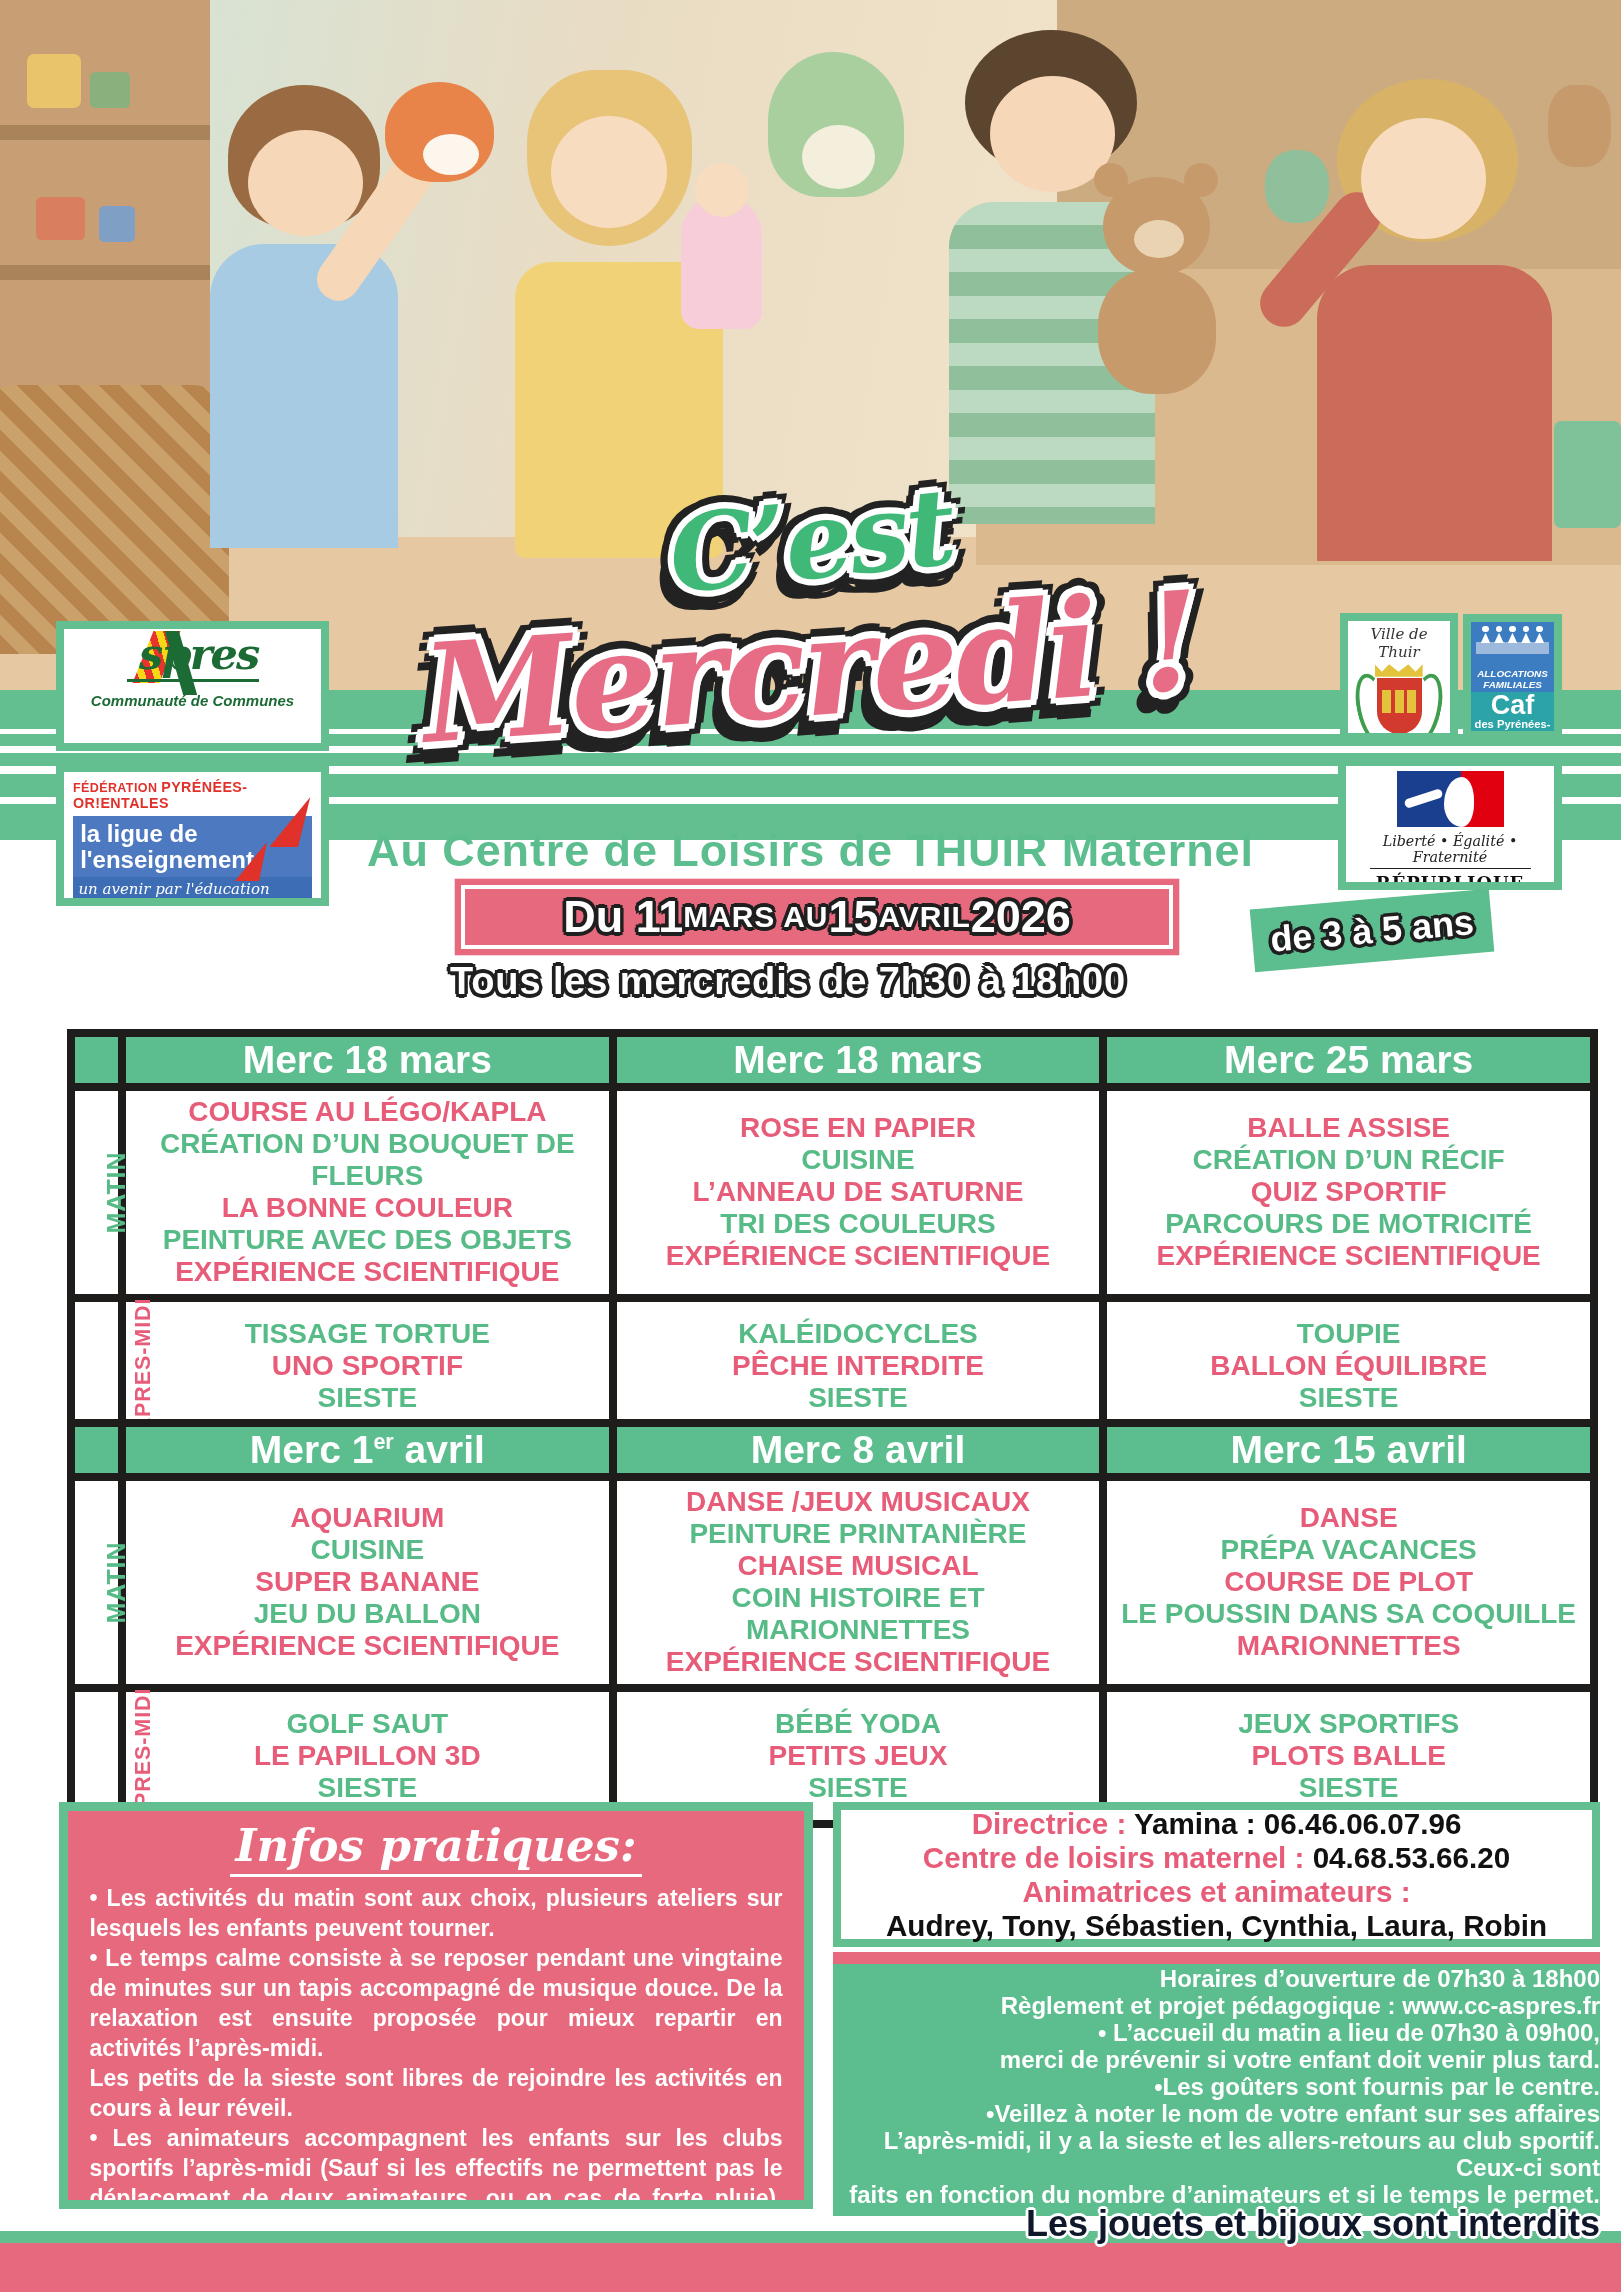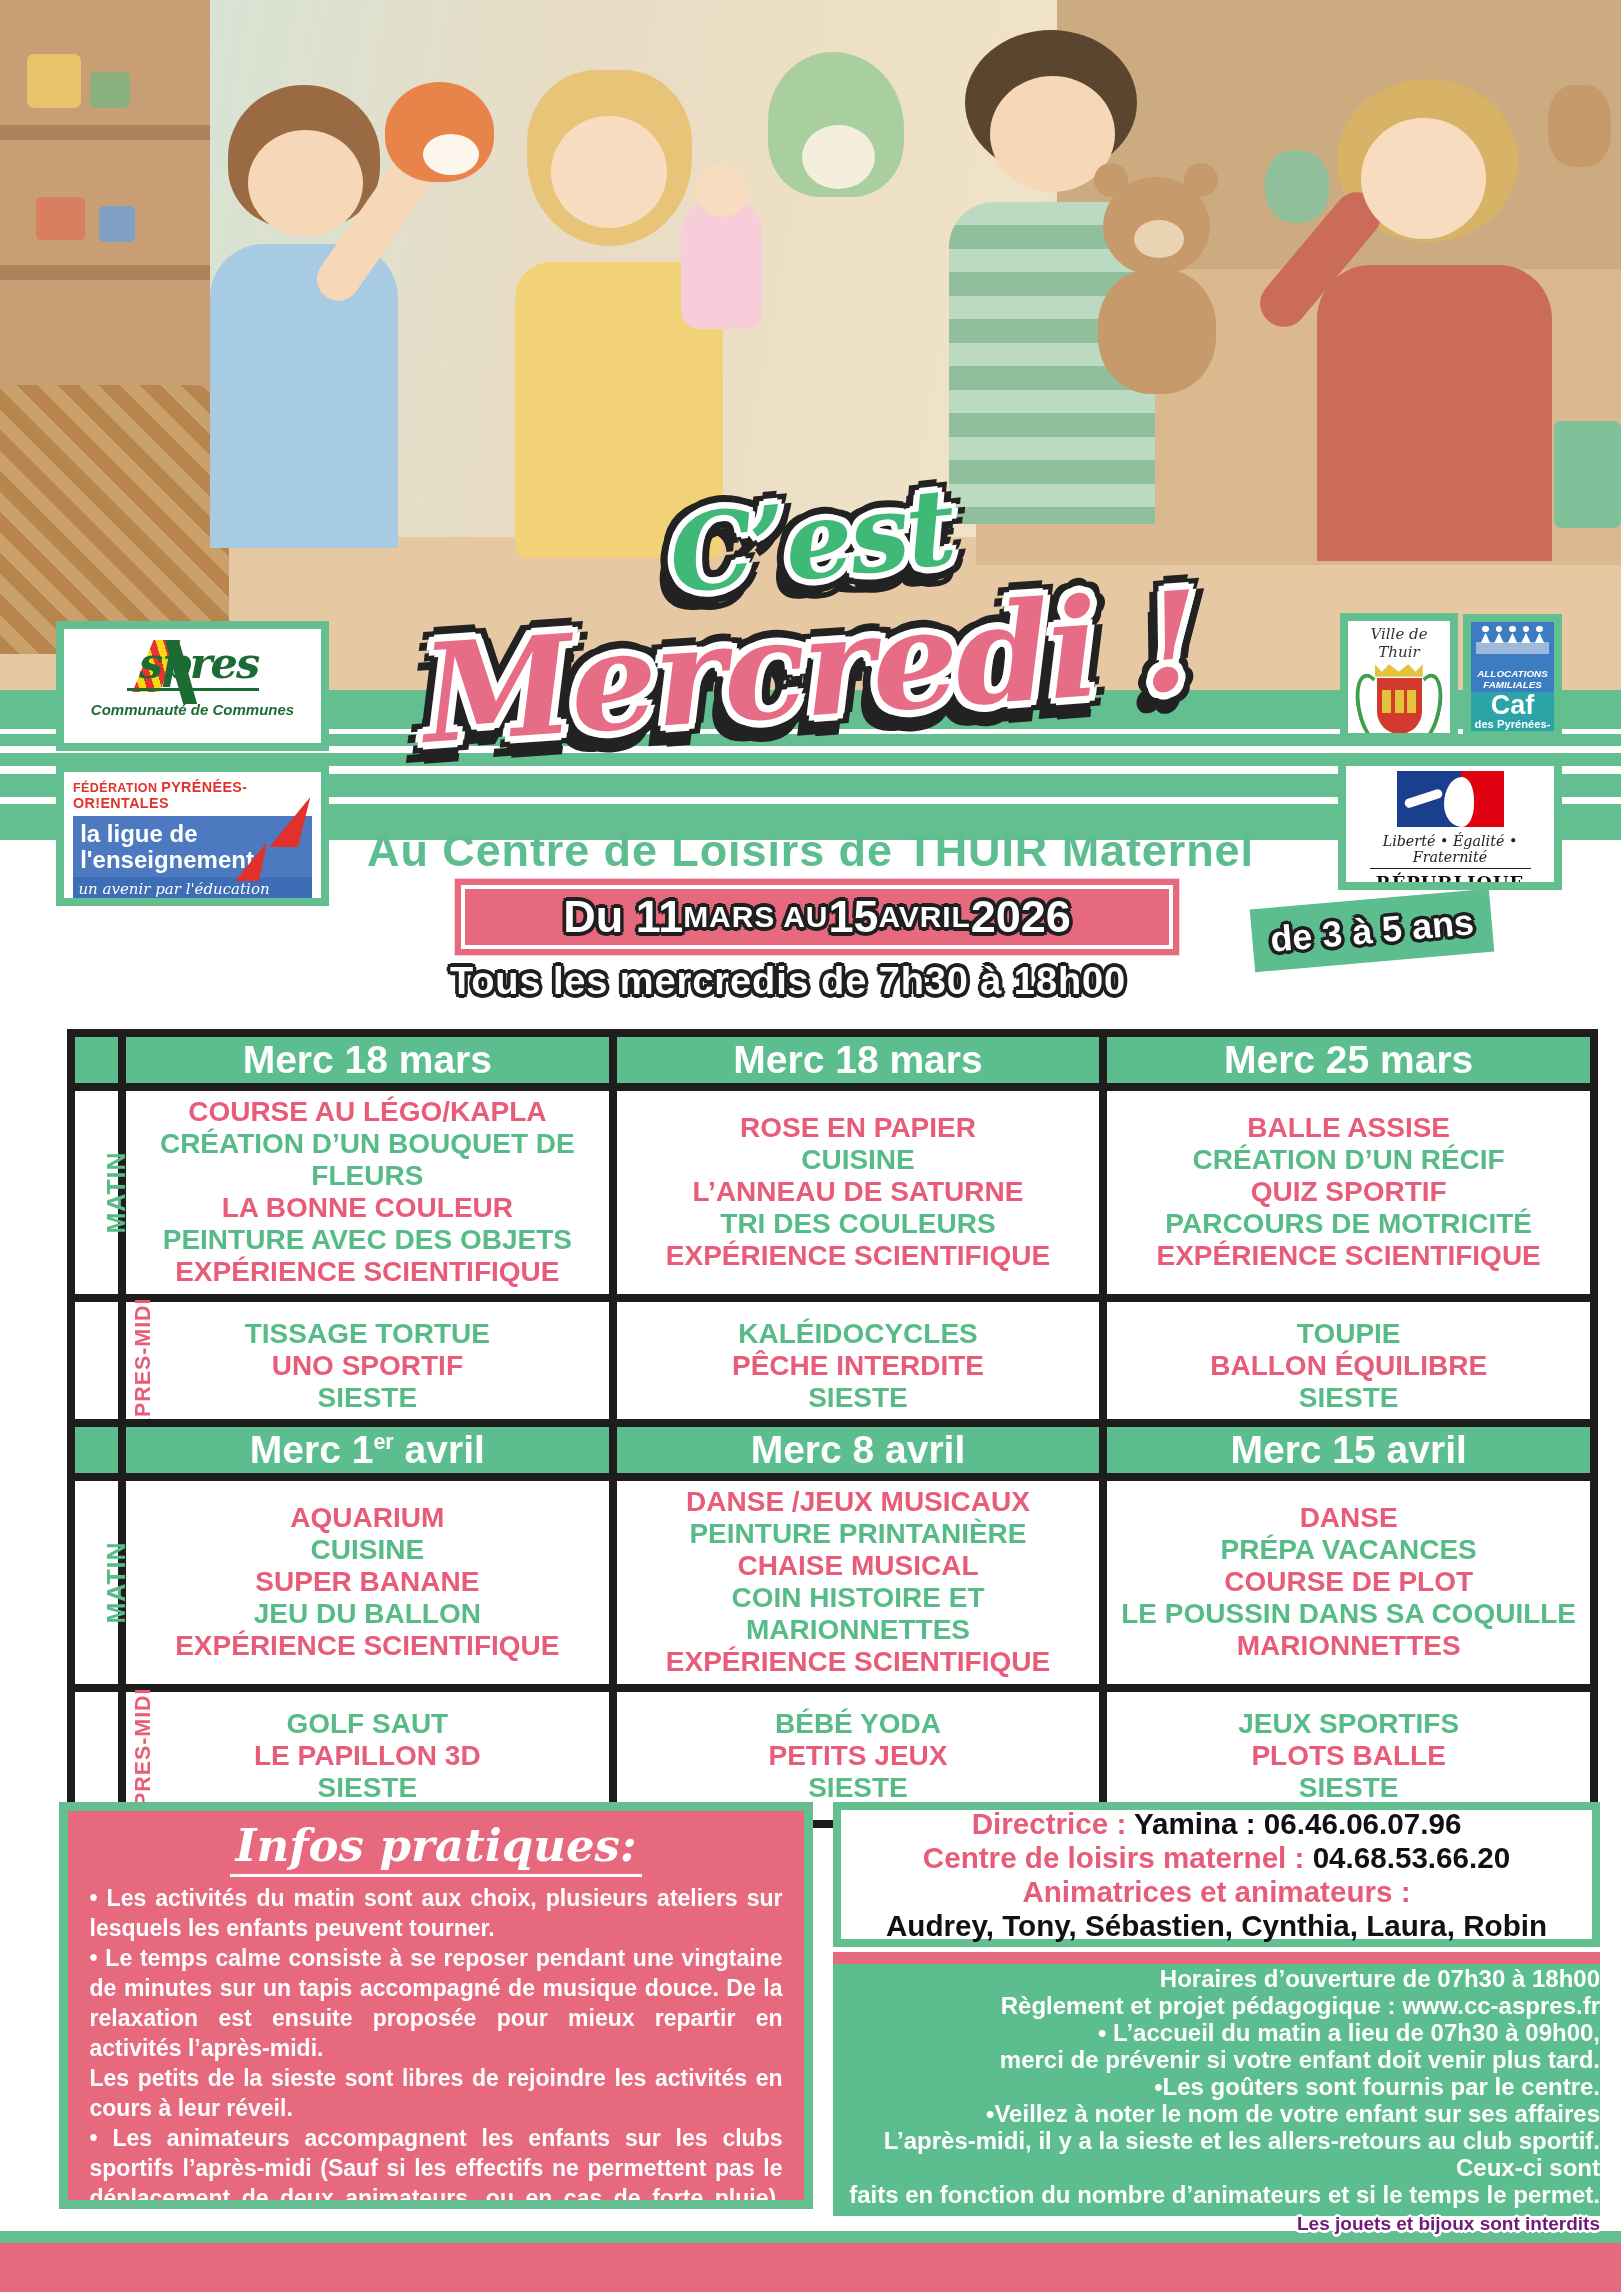--- a/index.html
+++ b/index.html
@@ -52,21 +52,21 @@
   .minibear{left:1548px;top:85px;width:63px;height:82px;background:#c79a6b;border-radius:40%;}
 
   
   .stripe{position:absolute;left:0;width:1621px;background:#63bf8f;z-index:1;}
   .s1{top:690px;height:39px;} .s2{top:734px;height:11.6px;} .s3{top:753px;height:13.4px;}
   .s4{top:774px;height:23px;} .s5{top:804px;height:36px;}
 
   
   .card{position:absolute;background:#ffffff;border:8px solid #63bf8f;z-index:4;box-sizing:border-box;overflow:hidden;}
   .card-aspres{left:56px;top:621px;width:273px;height:130px;text-align:center;}
-  .aspres-mark{position:relative;margin-top:9px;display:inline-block;}
+  .aspres-mark{position:relative;display:inline-block;}
   .a-stripe{position:absolute;left:16px;top:1.8px;width:27px;height:52px;transform:skewX(-22deg);
             background:repeating-linear-gradient(55deg,#e7342c 0 6.3px,#f7d716 6.3px 12.5px);}
   .a-leg{position:absolute;left:47px;top:1.8px;width:14.3px;height:64px;transform:skewX(16deg);background:#1c6b35;}
   .aspres-word{position:relative;font-family:"DejaVu Serif",serif;font-style:italic;font-weight:bold;
                font-size:43px;color:#1c6b35;letter-spacing:-1.8px;padding-left:12.5px;
                border-bottom:3.6px solid #1c6b35;}
   .aspres-tag{margin-top:12.5px;font-size:15px;font-weight:bold;font-style:italic;color:#1c6b35;}
 
   .card-ligue{left:56px;top:764px;width:273px;height:142px;padding:7.2px 9px;}
   .ligue-top{font-size:12.5px;font-weight:bold;color:#e0312a;letter-spacing:0.4px;}
@@ -178,21 +178,21 @@
     justify-content:center;text-align:center;}
   .cline{font-size:29.6px;font-weight:bold;line-height:34px;color:#111;}
   .cline .lab{color:#e75c78;}
   .cline .val{color:#111;margin-top:10px;}
 
   .pink-divider{position:absolute;left:833px;top:1952px;width:767px;height:11.6px;background:#e7697d;z-index:3;}
 
   .green-box{position:absolute;left:833px;top:1964px;width:767px;height:252px;box-sizing:border-box;
     background:#5cbe8e;z-index:3;padding-top:1px;text-align:right;}
   .gline{color:#ffffff;font-weight:bold;font-size:24px;line-height:27px;}
-  .gline.warn{color:#701a75;font-size:19px;margin-top:1.8px;
+  .gline.warn{color:#0f172a;font-size:36px;margin-top:1.8px;
     text-shadow:2.7px 0 0 #fff,-2.7px 0 0 #fff,0 2.7px 0 #fff,0 -2.7px 0 #fff,1.8px 1.8px 0 #fff,1.8px -1.8px 0 #fff,-1.8px 1.8px 0 #fff,-1.8px -1.8px 0 #fff;}
 
   
   .footer-green{position:absolute;left:0;top:2231px;width:1621px;height:12.5px;background:#63bf8f;}
   .footer-pink{position:absolute;left:0;top:2243px;width:1621px;height:49px;background:#e7697d;}
 </style>
 </head>
 <body>
 
 <div class="page">

